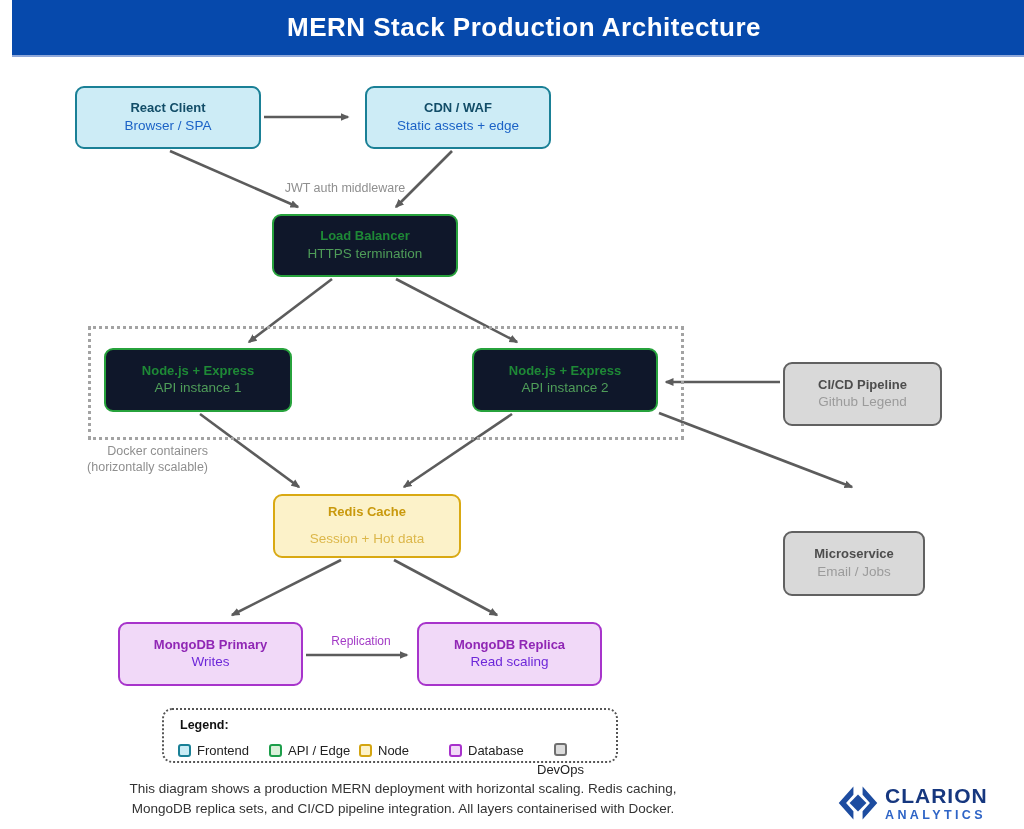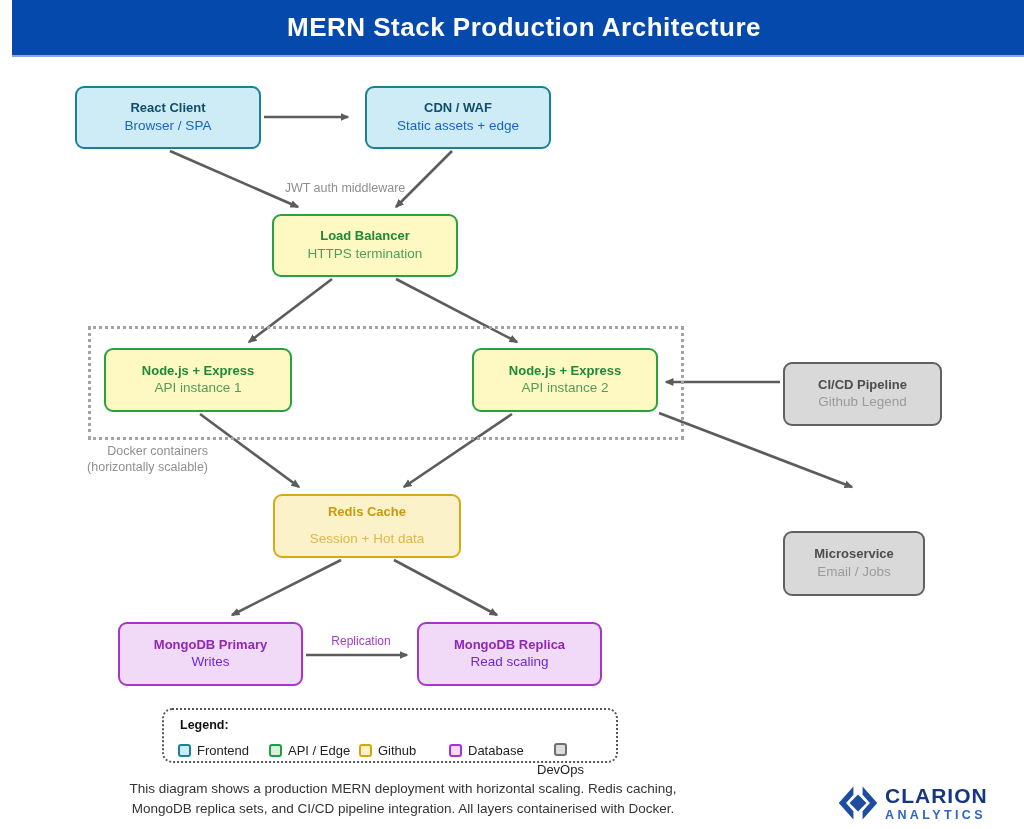--- a/index.html
+++ b/index.html
@@ -15,21 +15,21 @@
   svg.wires{position:absolute;left:0;top:0;width:1024px;height:829px;pointer-events:none;}
 
   
   .node{position:absolute;box-sizing:border-box;border-radius:9px;border:2.5px solid;
     display:flex;flex-direction:column;align-items:center;justify-content:center;gap:3px;}
   .node .t{font-weight:700;font-size:13px;line-height:1.1;}
   .node .s{font-size:13.5px;line-height:1.1;}
 
   .cyan{background:#cdecf6;border-color:#1a8096;}
   .cyan .t{color:#124d68;} .cyan .s{color:#1b62c6;}
-  .green{background:#fef9c3;border-color:#27a23c;}
+  .green{background:#0f172a;border-color:#27a23c;}
   .green .t{color:#1e8936;} .green .s{color:#4f9d59;}
   .yellow{background:#fcf2c9;border-color:#d9a913;}
   .yellow .t{color:#c9990d;} .yellow .s{color:#dcb74a;}
   .purple{background:#f1d9f8;border-color:#a734cb;}
   .purple .t{color:#9027b5;} .purple .s{color:#6d28d9;}
   .gray{background:#d9d9d9;border-color:#616161;}
   .gray .t{color:#4d4d4d;} .gray .s{color:#9b9b9b;}
 
   #n-react{left:75px;top:86px;width:186px;height:63px;}
   #n-cdn{left:353px;top:86px;width:186px;height:63px;margin-left:12px;}
@@ -153,21 +153,21 @@
     <div class="legend-item" id="li-0">
       <span class="legend-swatch" style="background: rgb(201, 236, 245); border-color: rgb(26, 128, 150);"></span>
       <span class="ll">Frontend</span>
     </div>
     <div class="legend-item" id="li-1">
       <span class="legend-swatch" style="background: rgb(217, 241, 217); border-color: rgb(29, 158, 75);"></span>
       <span class="ll">API / Edge</span>
     </div>
     <div class="legend-item" id="li-2">
       <span class="legend-swatch" style="background: rgb(253, 242, 199); border-color: rgb(212, 165, 17);"></span>
-      <span class="ll">Github</span>
+      <span class="ll">Node</span>
     </div>
     <div class="legend-item" id="li-3">
       <span class="legend-swatch" style="background: rgb(242, 218, 248); border-color: rgb(168, 50, 204);"></span>
       <span class="ll">Database</span>
     </div>
     <div class="legend-item" id="li-4">
       <span class="legend-swatch" style="background: rgb(220, 220, 220); border-color: rgb(111, 111, 111);"></span>
       <span class="ll">DevOps</span>
     </div>
   </div>

